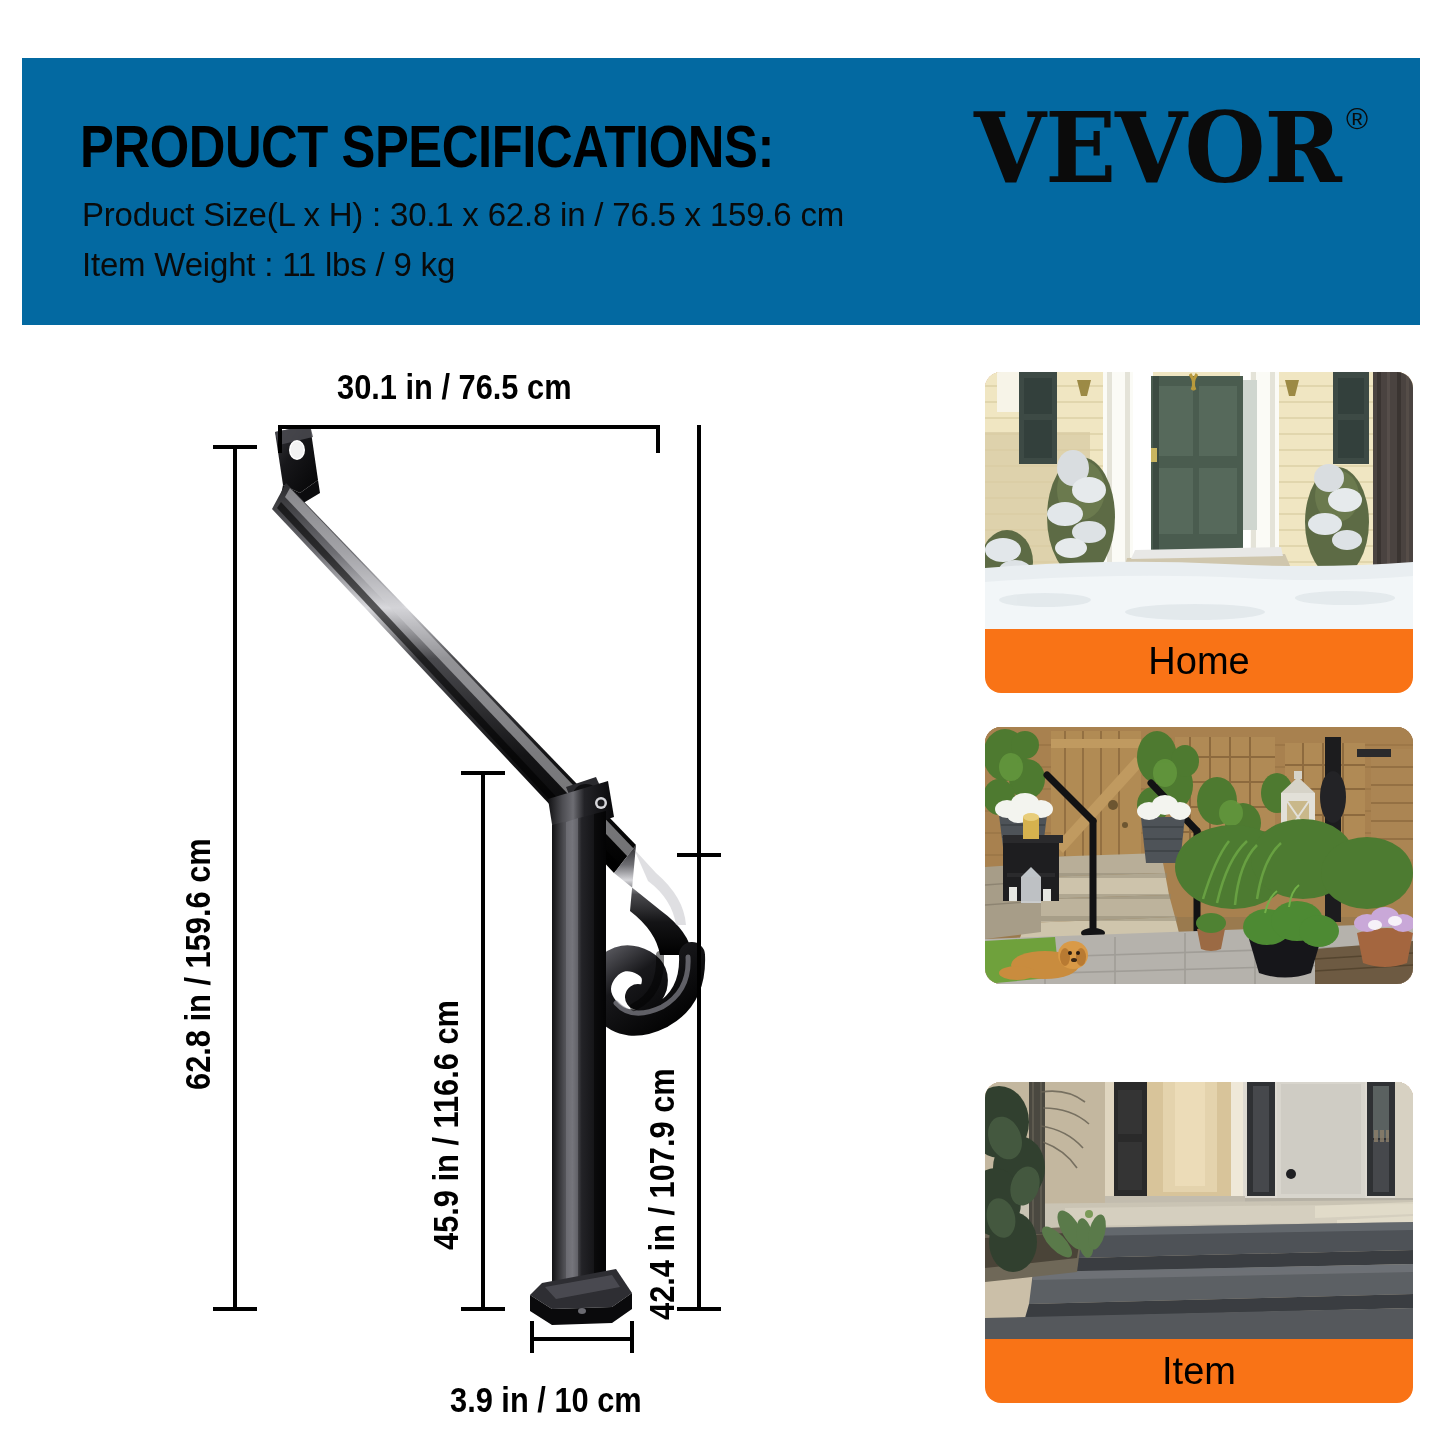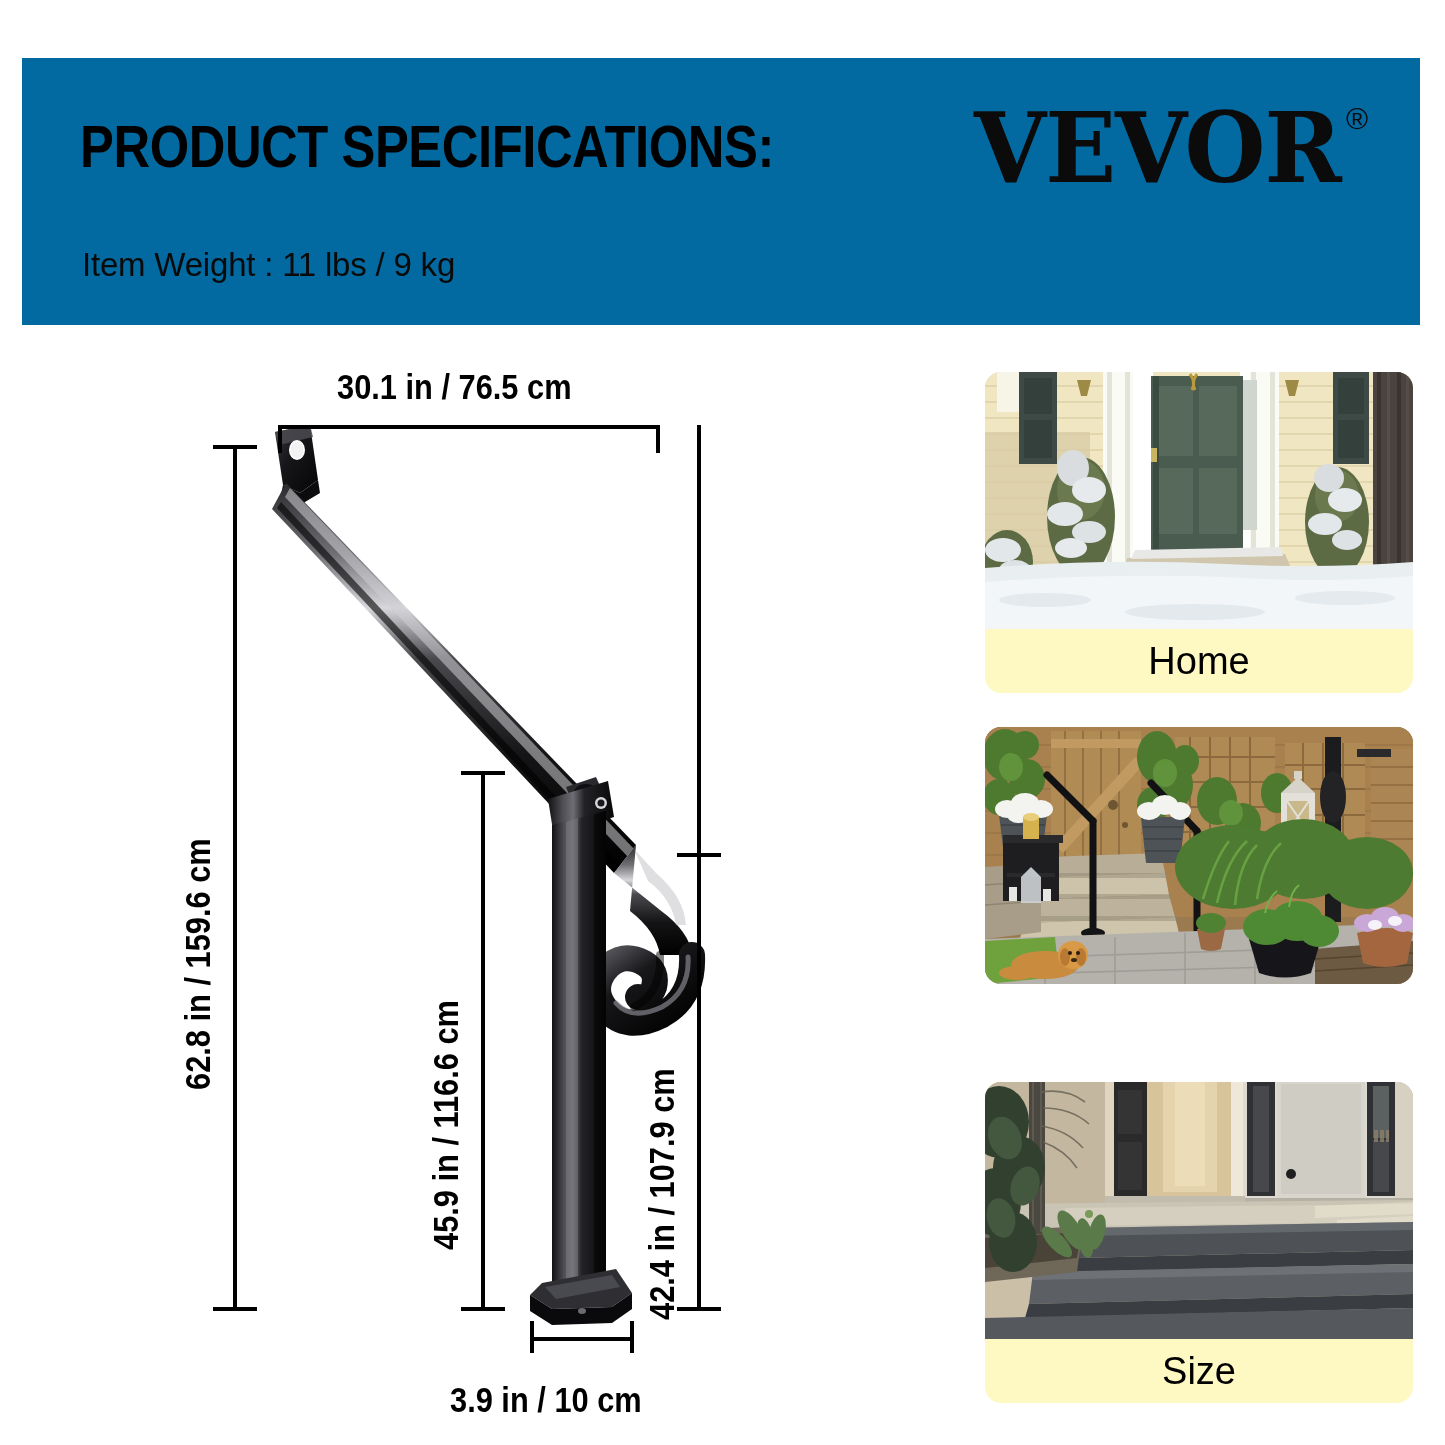--- a/index.html
+++ b/index.html
@@ -113,21 +113,21 @@
     position: absolute;
     left: 963px;
     top: 0;
     width: 482px;
     height: 1445px;
   }
   .card {
     position: absolute;
     left: 22px;
     width: 428px;
-    background: #fef9c3;
+    background: #f97316;
     border-radius: 16px;
     overflow: hidden;
     box-shadow: 0 0 0 0 transparent;
   }
   .card-photo {
     position: relative;
     width: 100%;
     height: 257px;
     overflow: hidden;
     background: #b9c2c6;
@@ -143,20 +143,21 @@
   }
   #card-home   { top: 372px; }
   #card-garden { top: 727px; }
   #card-hotel  { top: 1082px; }
 </style>
 </head>
 <body>
 
 <div id="spec-banner">
   <div id="spec-title">PRODUCT SPECIFICATIONS:</div>
+  <div class="spec-line" id="spec-size">Product Size(L x H) : 30.1 x  62.8 in / 76.5 x 159.6 cm</div>
   <div class="spec-line" id="spec-weight">Item Weight : 11 lbs / 9 kg</div>
 
   <div id="vevor-logo">
     <span id="vevor-wordmark">VEVOR</span>
     <span id="vevor-reg">®</span>
   </div>
 </div>
 
 <div id="diagram">
 
@@ -681,16 +682,16 @@
         </g>
         <g fill="#5a7a4a">
           <ellipse cx="86" cy="148" rx="9" ry="22" transform="rotate(-30 86 148)"></ellipse>
           <ellipse cx="100" cy="156" rx="8" ry="20" transform="rotate(-10 100 156)"></ellipse>
           <ellipse cx="112" cy="150" rx="8" ry="18" transform="rotate(14 112 150)"></ellipse>
           <ellipse cx="72" cy="160" rx="8" ry="20" transform="rotate(-44 72 160)"></ellipse>
         </g>
         <circle cx="104" cy="132" r="4" fill="#7a9a58"></circle>
       </svg>
     </div>
-    <div class="card-label">Size</div>
+    <div class="card-label">Item</div>
   </div>
 
 </div>
 
 </body></html>

